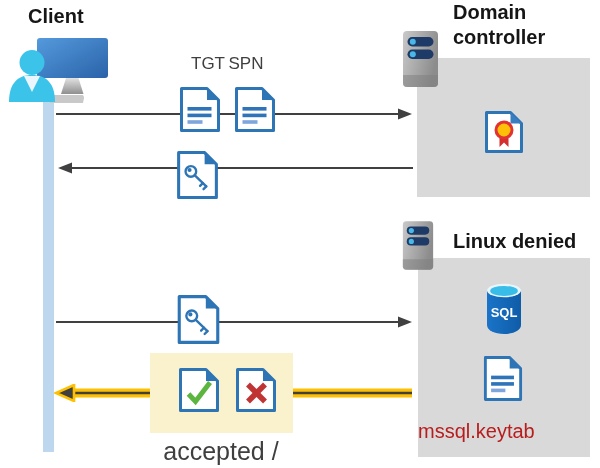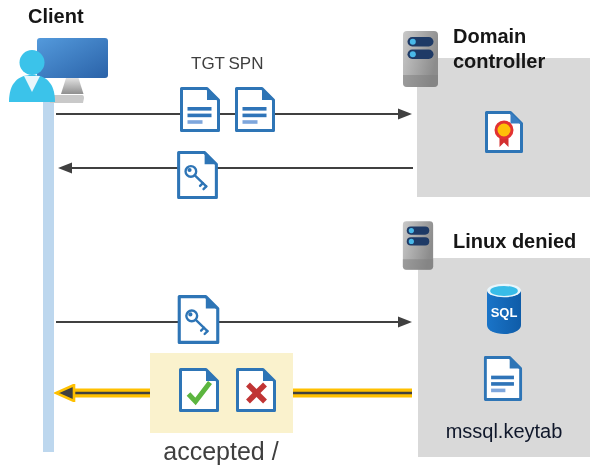--- a/index.html
+++ b/index.html
@@ -125,21 +125,21 @@
 
   <svg class="abs icon" style="left:402px;top:30px;" width="37" height="58" viewBox="0 0 37 58">
     <rect x="1" y="1" width="35" height="56" rx="4" fill="url(#gradServer)"></rect>
     <path d="M1 45 H36 V53 Q36 57 32 57 H5 Q1 57 1 53 Z" fill="#7E7E7E" opacity="0.5"></path>
     <rect x="5.5" y="7" width="26" height="9.5" rx="4.75" fill="#1E3A66"></rect>
     <circle cx="10.8" cy="11.75" r="3" fill="#49B8E8"></circle>
     <rect x="5.5" y="19.5" width="26" height="9.5" rx="4.75" fill="#1E3A66"></rect>
     <circle cx="10.8" cy="24.25" r="3" fill="#49B8E8"></circle>
   </svg>
 
-  <div class="abs heading txt" style="left:453px;top:24px;width:130px;">Domain controller</div>
+  <div class="abs heading txt" style="left:453px;top:0;width:130px;">Domain controller</div>
 
   <svg class="abs icon" style="left:484px;top:110px;" width="40" height="44" viewBox="0 0 40 44">
     <path d="M2.5 2.5 H26.5 L37.5 13.5 V41.5 H2.5 Z" fill="#fff" stroke="#2E75B6" stroke-width="3" stroke-linejoin="round"></path>
     <polygon points="26.5,2.5 26.5,13.5 37.5,13.5" fill="#3A7EC2"></polygon>
     <g>
       <polygon points="15.5,25 24.5,25 24.5,37 20,32.5 15.5,37" fill="#D32F2F"></polygon>
       <circle cx="20" cy="20" r="8" fill="#FFC008" stroke="#E23232" stroke-width="3"></circle>
     </g>
   </svg>
 
@@ -164,21 +164,21 @@
   </svg>
 
   <svg class="abs icon" style="left:483px;top:353px;" width="40" height="51" viewBox="0 0 42 49">
     <path d="M2.5 2.5 H28 L39.5 14 V46.5 H2.5 Z" fill="#fff" stroke="#2E75B6" stroke-width="3" stroke-linejoin="round"></path>
     <polygon points="28,2.5 28,14 39.5,14" fill="#2E75B6"></polygon>
     <rect x="8.5" y="21.5" width="24" height="3.8" fill="#2F74B8"></rect>
     <rect x="8.5" y="28.3" width="24" height="3.8" fill="#2F74B8"></rect>
     <rect x="8.5" y="35.1" width="15" height="3.8" fill="#7EA6DC"></rect>
   </svg>
 
-  <div class="abs txt" style="left:418px;top:420px;width:172px;text-align:center;font-size:20px;color:#0f172a;">mssql.keytab</div>
+  <div class="abs txt" style="left:418px;top:420px;width:172px;text-align:left;font-size:20px;color:#b91c1c;">mssql.keytab</div>
 
   <div class="abs yellow-box" style="left:150px;top:353px;width:143px;height:80px;"></div>
 
   <svg class="abs icon" style="left:178px;top:367px;" width="42" height="46" viewBox="0 0 42 46">
     <path d="M2.5 2.5 H28 L39.5 14 V43.5 H2.5 Z" fill="#fff" stroke="#2E75B6" stroke-width="3" stroke-linejoin="round"></path>
     <polygon points="28,2.5 28,14 39.5,14" fill="#2E75B6"></polygon>
     <path d="M10.5 27 L17.5 34.5 L32 15.5" stroke="#5CB53F" stroke-width="5" fill="none"></path>
   </svg>
 
   <svg class="abs icon" style="left:235px;top:367px;" width="42" height="46" viewBox="0 0 42 46">

